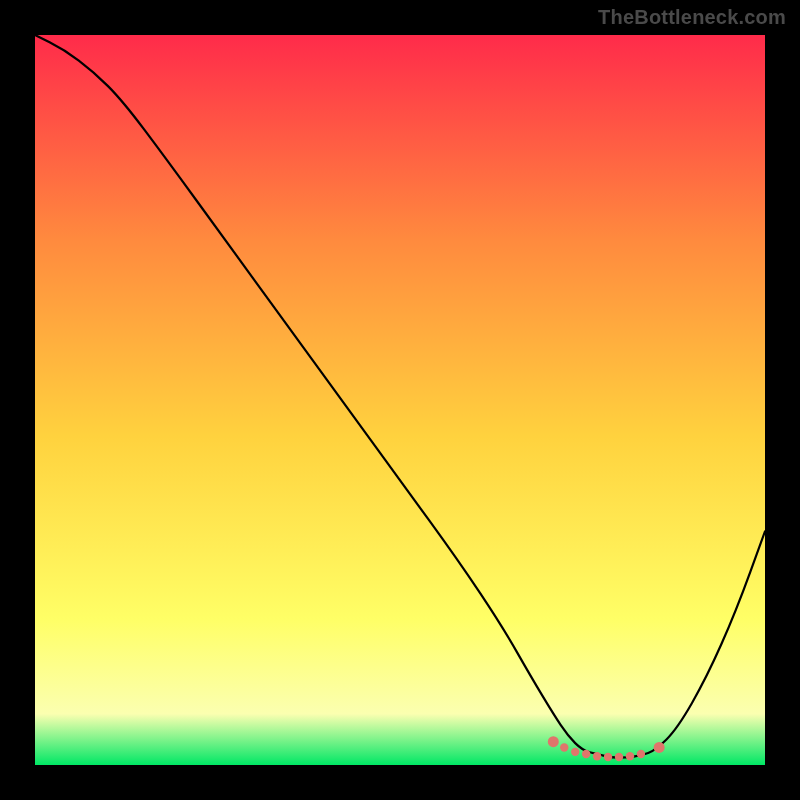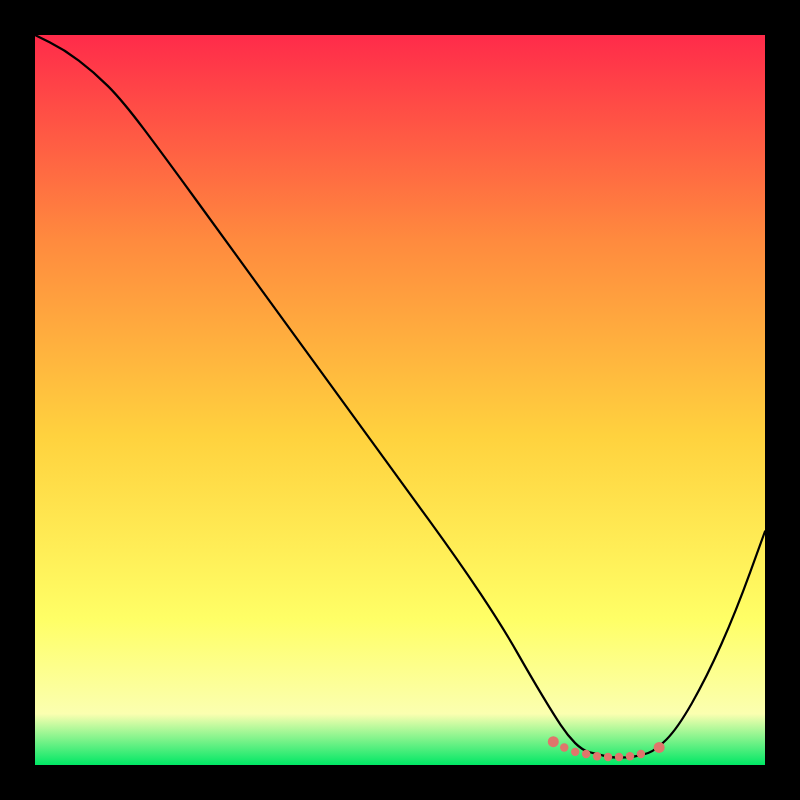--- a/index.html
+++ b/index.html
@@ -47,20 +47,21 @@
     stroke-linecap: round;
   }
   .flat-dots circle {
     fill: #e0756b;
   }
 </style>
 </head>
 <body>
 
 <div class="stage">
+  <div class="watermark">TheBottleneck.com</div>
 
   <div class="plot-wrap">
     <svg viewBox="0 0 730 730" preserveAspectRatio="none">
       <defs>
         <linearGradient id="bg-grad" x1="0" y1="0" x2="0" y2="1">
           <stop id="g0" offset="0%" stop-color="#ff2b4a"></stop>
           <stop id="g1" offset="28%" stop-color="#ff8a3e"></stop>
           <stop id="g2" offset="55%" stop-color="#ffd23e"></stop>
           <stop id="g3" offset="80%" stop-color="#ffff66"></stop>
           <stop id="g4" offset="93%" stop-color="#fbffb0"></stop>

